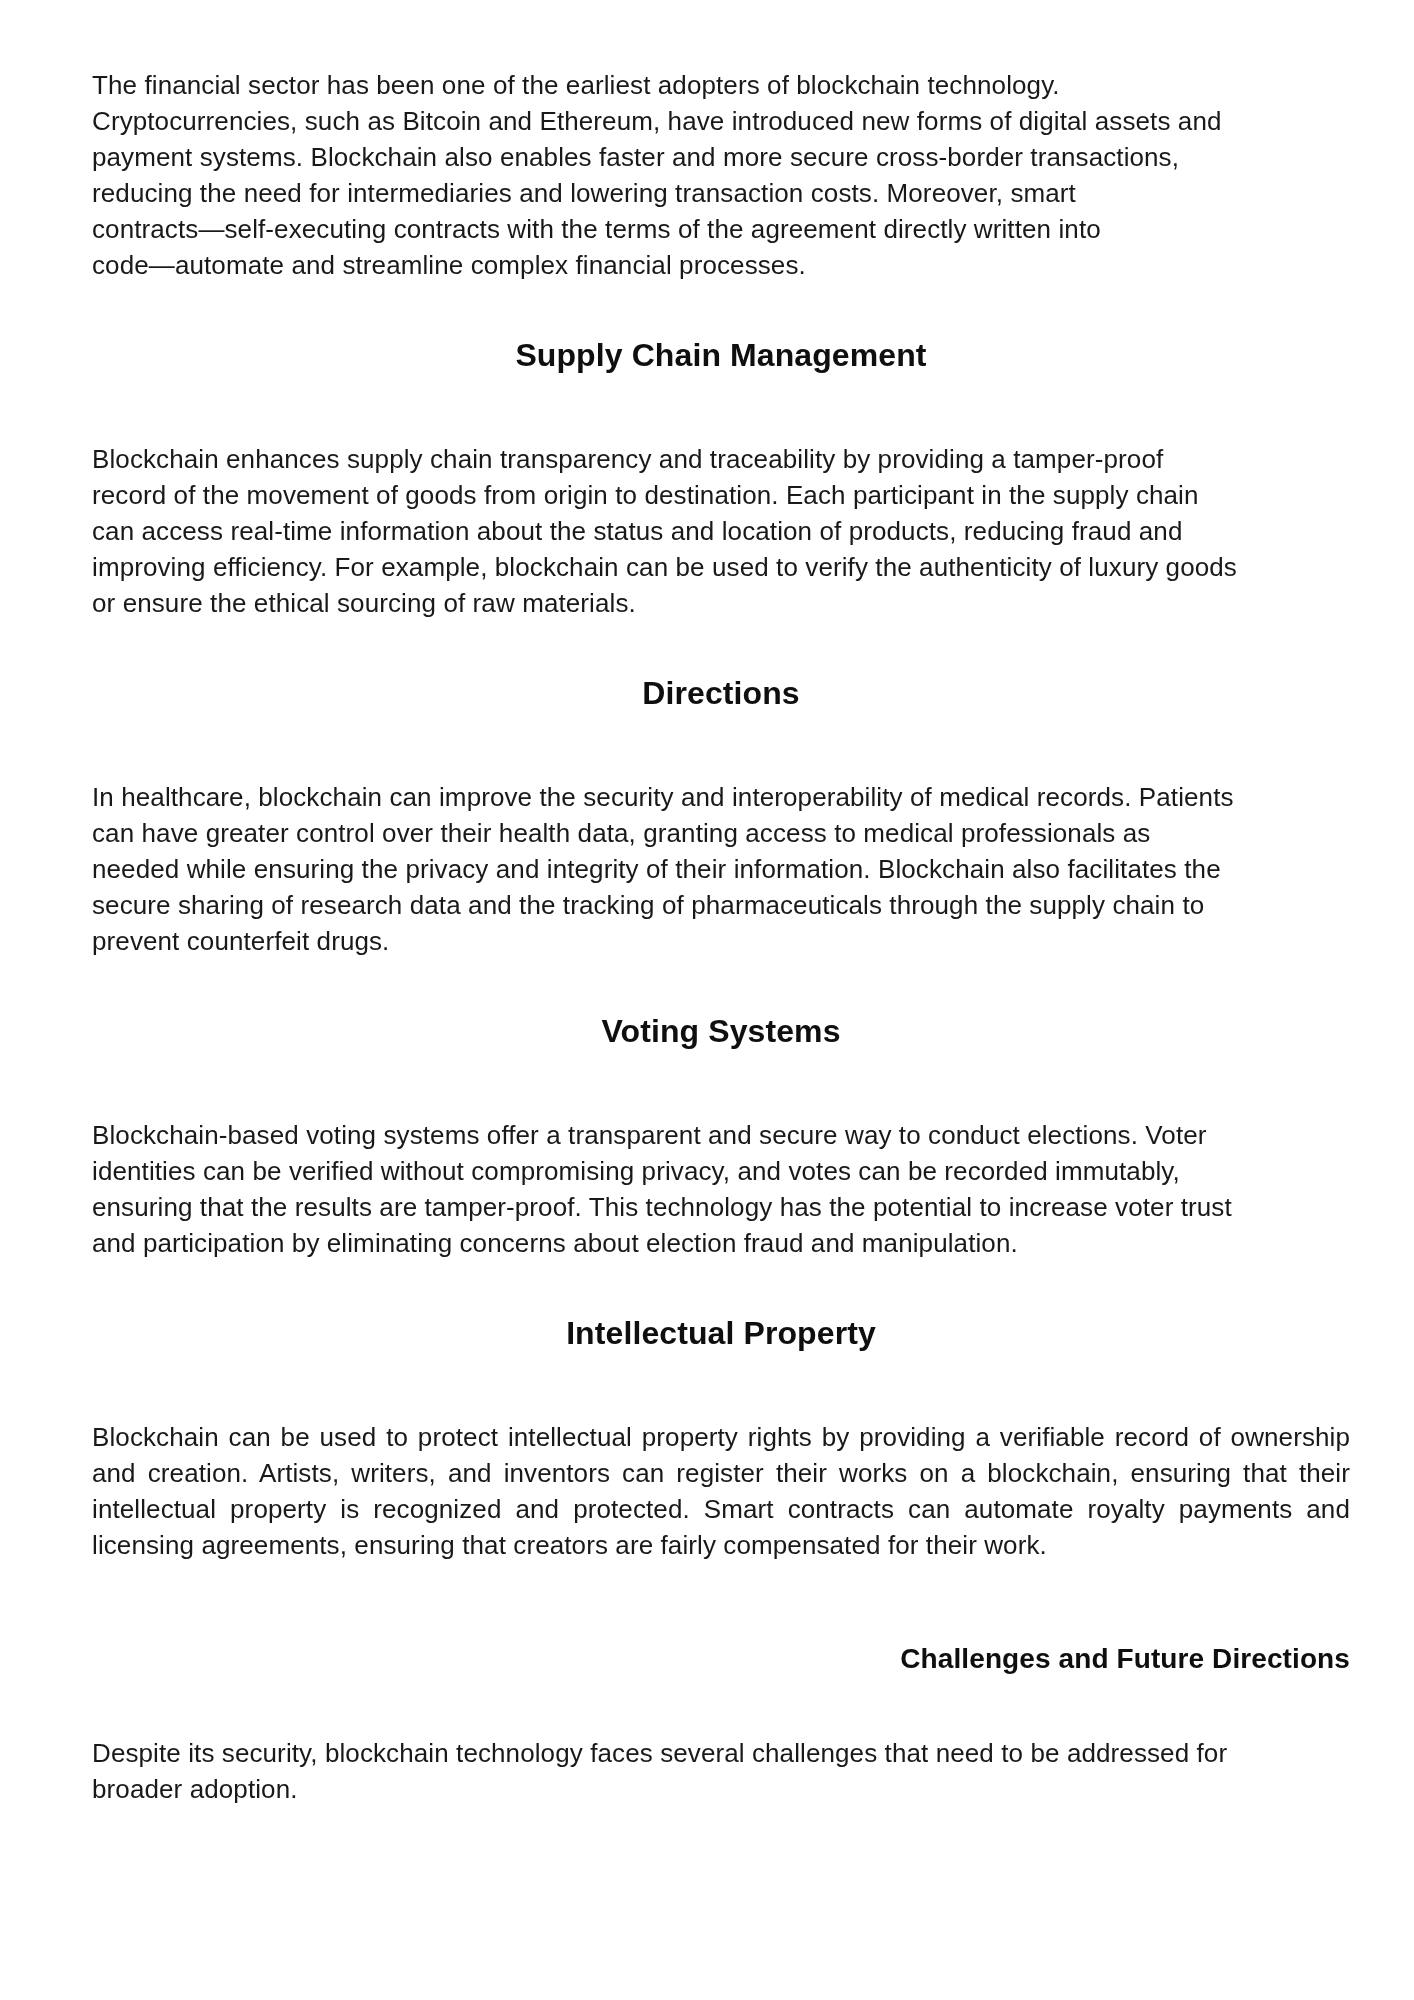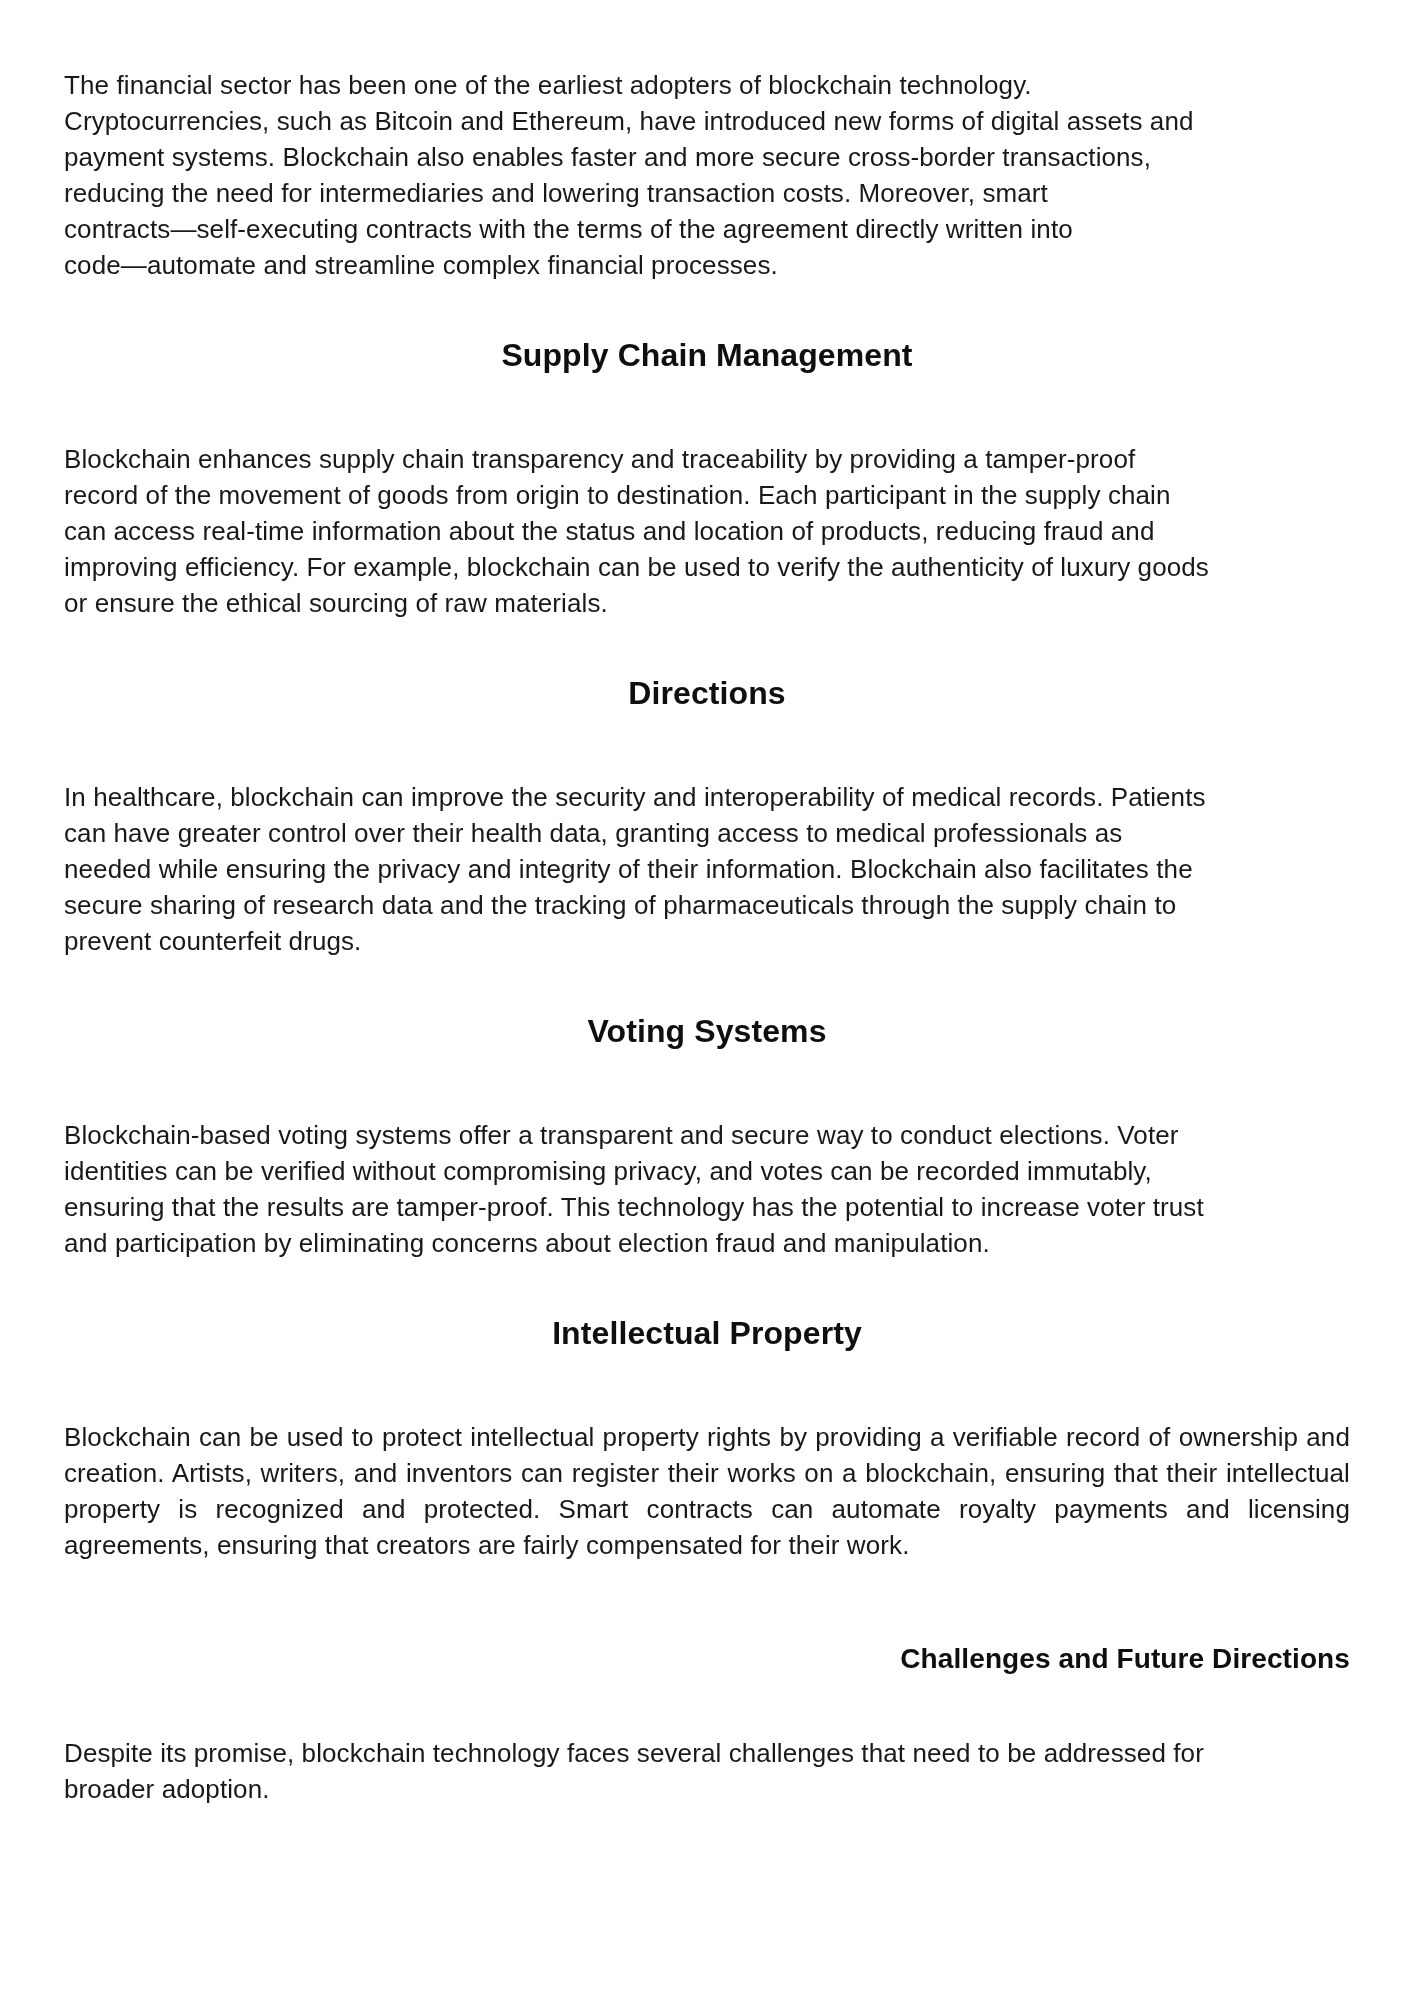--- a/index.html
+++ b/index.html
@@ -7,21 +7,21 @@
     padding: 0;
     background: #ffffff;
   }
   .page {
     position: relative;
     width: 1414px;
     height: 2000px;
     margin: 0 auto;
     background: #ffffff;
     box-sizing: border-box;
-    padding: 67px 64px 0 64px;
+    padding: 67px 64px 0 92px;
     overflow: hidden;
     font-family: "Liberation Sans", "DejaVu Sans", sans-serif;
     color: #191919;
   }
   .body-text {
     margin: 0;
     font-size: 26px;
     line-height: 36px;
     color: #191919;
     white-space: pre-line;      
@@ -86,16 +86,16 @@
 identities can be verified without compromising privacy, and votes can be recorded immutably,
 ensuring that the results are tamper-proof. This technology has the potential to increase voter trust
 and participation by eliminating concerns about election fraud and manipulation.</p>
 
   <h2 class="section-heading">Intellectual Property</h2>
 
   <p class="body-text justified">Blockchain can be used to protect intellectual property rights by providing a verifiable record of ownership and creation. Artists, writers, and inventors can register their works on a blockchain, ensuring that their intellectual property is recognized and protected. Smart contracts can automate royalty payments and licensing agreements, ensuring that creators are fairly compensated for their work.</p>
 
   <h1 class="chapter-heading">Challenges and Future Directions</h1>
 
-  <p class="body-text">Despite its promise, blockchain technology faces several challenges that need to be addressed for
+  <p class="body-text">Despite its security, blockchain technology faces several challenges that need to be addressed for
 broader adoption.</p>
 
 </div>
 
 </body></html>

